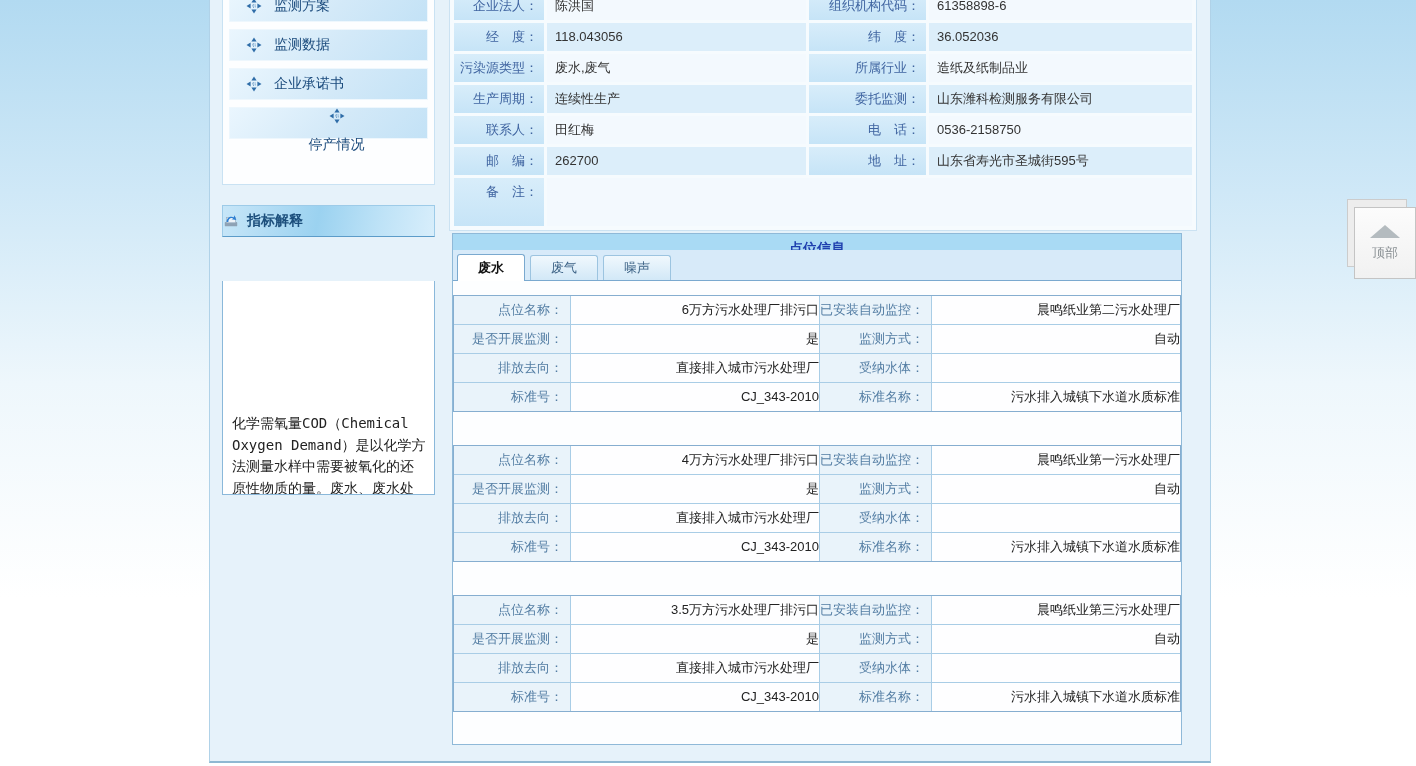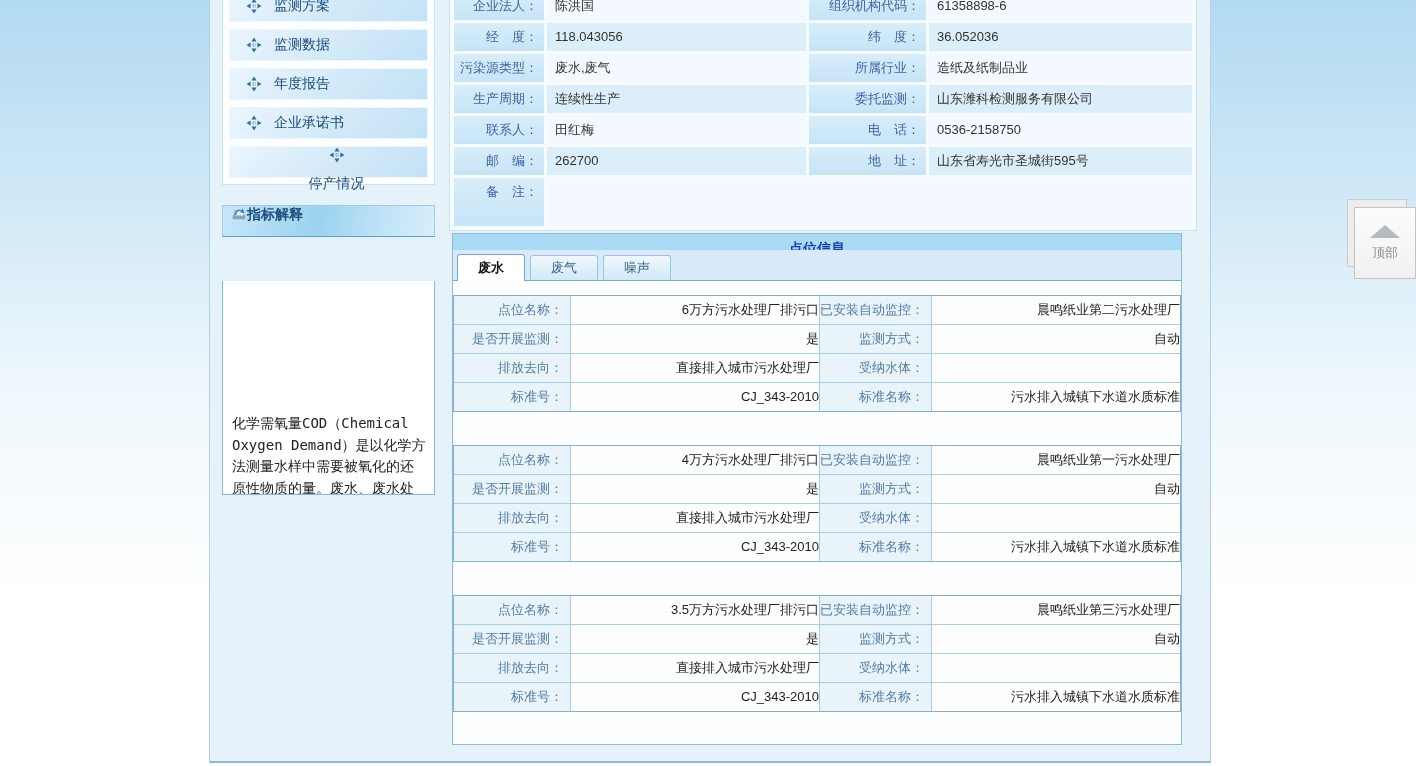--- a/index.html
+++ b/index.html
@@ -24,21 +24,21 @@
     background:linear-gradient(135deg,#eaf6fe 0%,#d3e9f8 55%,#c3e2f6 100%);
     border:1px solid #eef7fd;
   }
   .menu-item:last-child{margin-bottom:0;flex-direction:column;}
   .nav-icon{width:16px;height:16px;display:inline-flex;}
   .menu-label{font-size:14px;color:#1a4a7c;}
   #indicator-panel{
     position:absolute;left:12px;top:248px;width:213px;height:290px;box-sizing:border-box;
   }
   #indicator-header{
-    height:32px;display:flex;align-items:flex-start;padding-left:8px;box-sizing:border-box;
+    height:32px;display:flex;align-items:center;gap:8px;padding-left:0;box-sizing:border-box;
     background:linear-gradient(100deg,#c7e6f8 0%,#9bd2f0 45%,#bfe3f7 75%,#d8eefb 100%);
     border:1px solid #9dcbe8;border-bottom:1px solid #5c9cc9;
   }
   #indicator-title{font-size:14px;font-weight:bold;color:#1c4f7c;}
   #indicator-body{
     position:absolute;left:0;right:0;top:32px;bottom:0;background:#ffffff;
     border:1px solid #8ab8da;border-top:none;overflow:hidden;margin-top:44px;
   }
   #indicator-text{
     position:absolute;left:9px;top:132px;width:194px;
@@ -134,32 +134,20 @@
           <span class="nav-icon">
             <svg width="16" height="16" viewBox="0 0 16 16">
               <path d="M8 0.5 L10.6 4.6 H5.4 Z" fill="#2f6da8"></path>
               <path d="M8 15.5 L5.4 11.4 H10.6 Z" fill="#2f6da8"></path>
               <path d="M0.5 8 L4.6 5.4 V10.6 Z" fill="#2f6da8"></path>
               <path d="M15.5 8 L11.4 10.6 V5.4 Z" fill="#2f6da8"></path>
               <rect x="6.8" y="6.8" width="2.4" height="2.4" fill="none" stroke="#2f6da8" stroke-width="0.8" stroke-dasharray="1,1"></rect>
             </svg>
           </span>
           <div class="menu-label">监测数据</div>
-        </div>
-        <div class="menu-item">
-          <span class="nav-icon">
-            <svg width="16" height="16" viewBox="0 0 16 16">
-              <path d="M8 0.5 L10.6 4.6 H5.4 Z" fill="#2f6da8"></path>
-              <path d="M8 15.5 L5.4 11.4 H10.6 Z" fill="#2f6da8"></path>
-              <path d="M0.5 8 L4.6 5.4 V10.6 Z" fill="#2f6da8"></path>
-              <path d="M15.5 8 L11.4 10.6 V5.4 Z" fill="#2f6da8"></path>
-              <rect x="6.8" y="6.8" width="2.4" height="2.4" fill="none" stroke="#2f6da8" stroke-width="0.8" stroke-dasharray="1,1"></rect>
-            </svg>
-          </span>
-          <div class="menu-label">年度报告</div>
         </div>
         <div class="menu-item">
           <span class="nav-icon">
             <svg width="16" height="16" viewBox="0 0 16 16">
               <path d="M8 0.5 L10.6 4.6 H5.4 Z" fill="#2f6da8"></path>
               <path d="M8 15.5 L5.4 11.4 H10.6 Z" fill="#2f6da8"></path>
               <path d="M0.5 8 L4.6 5.4 V10.6 Z" fill="#2f6da8"></path>
               <path d="M15.5 8 L11.4 10.6 V5.4 Z" fill="#2f6da8"></path>
               <rect x="6.8" y="6.8" width="2.4" height="2.4" fill="none" stroke="#2f6da8" stroke-width="0.8" stroke-dasharray="1,1"></rect>
             </svg>

